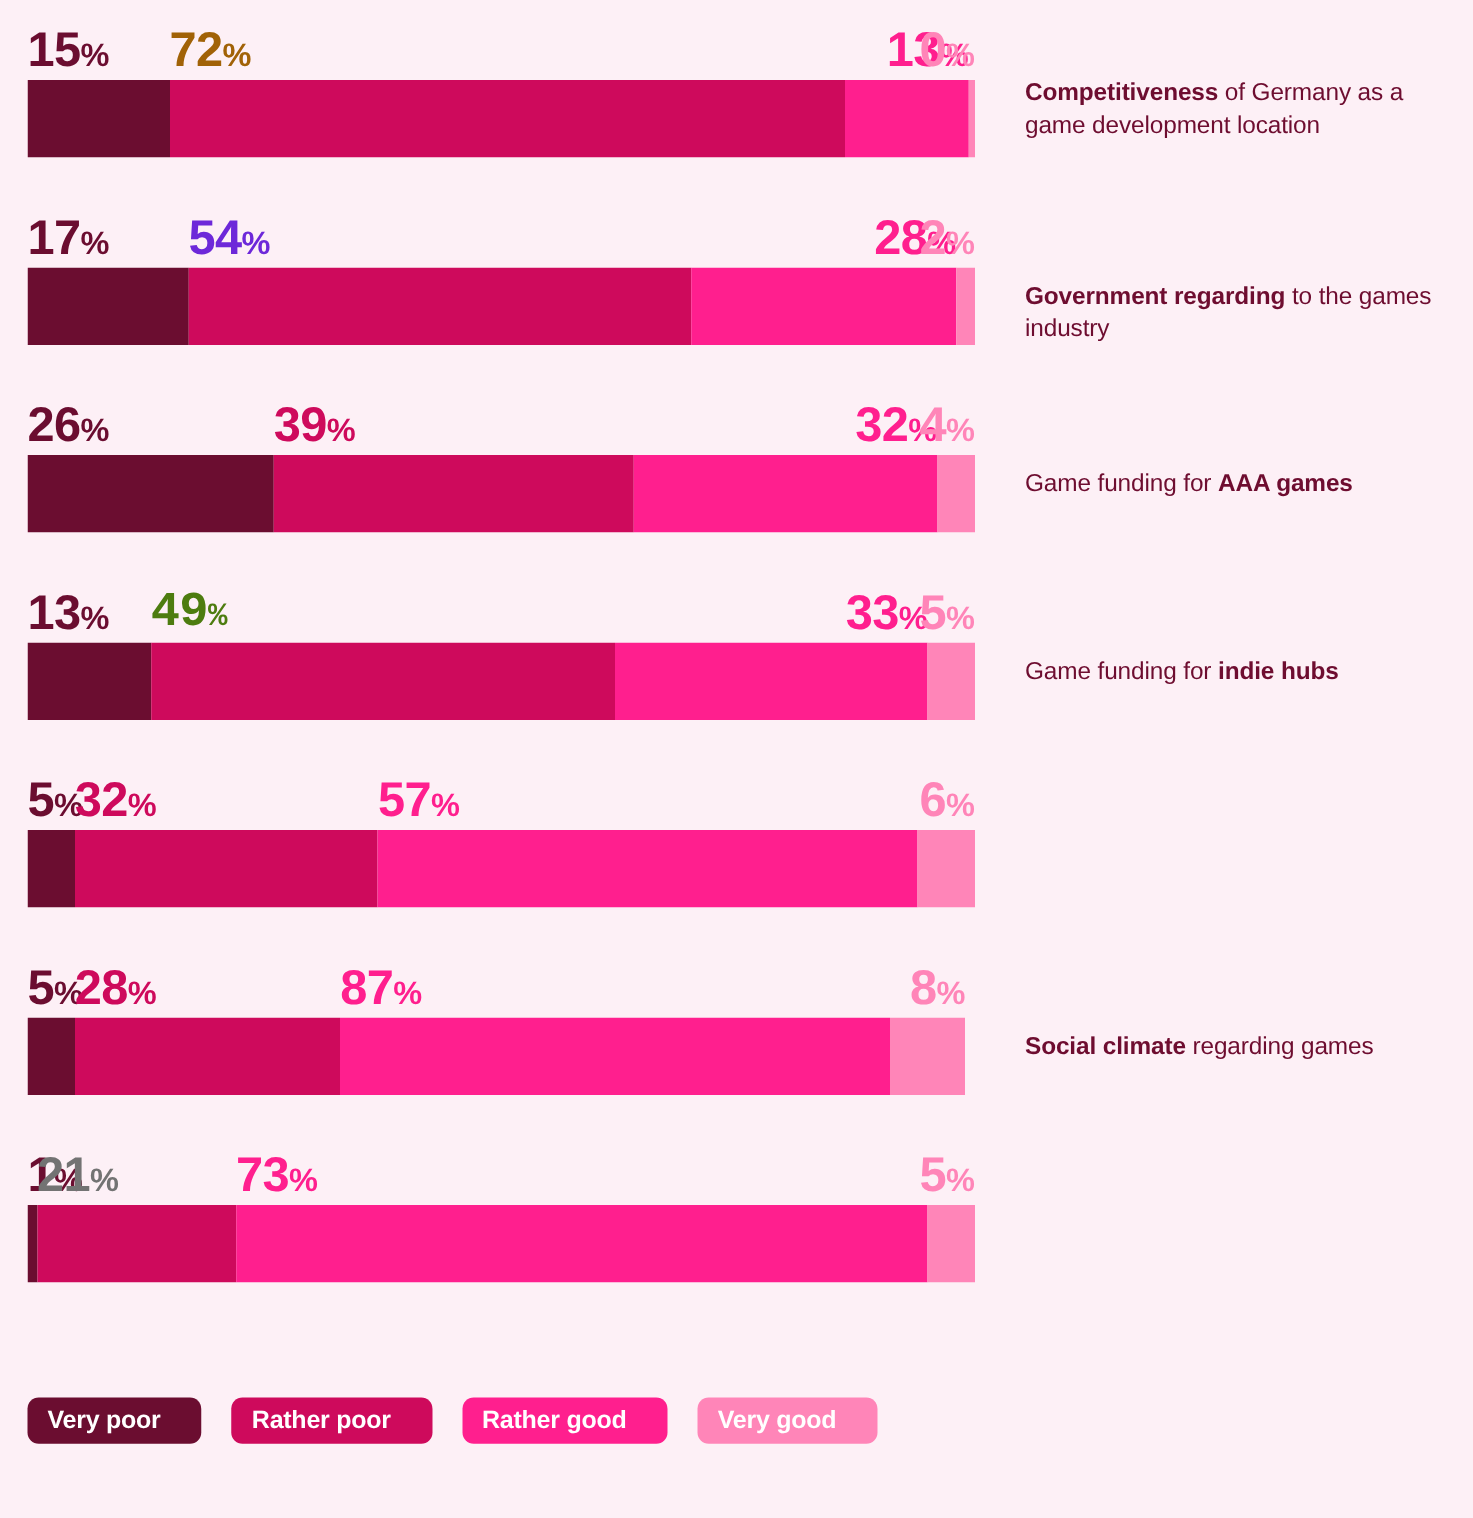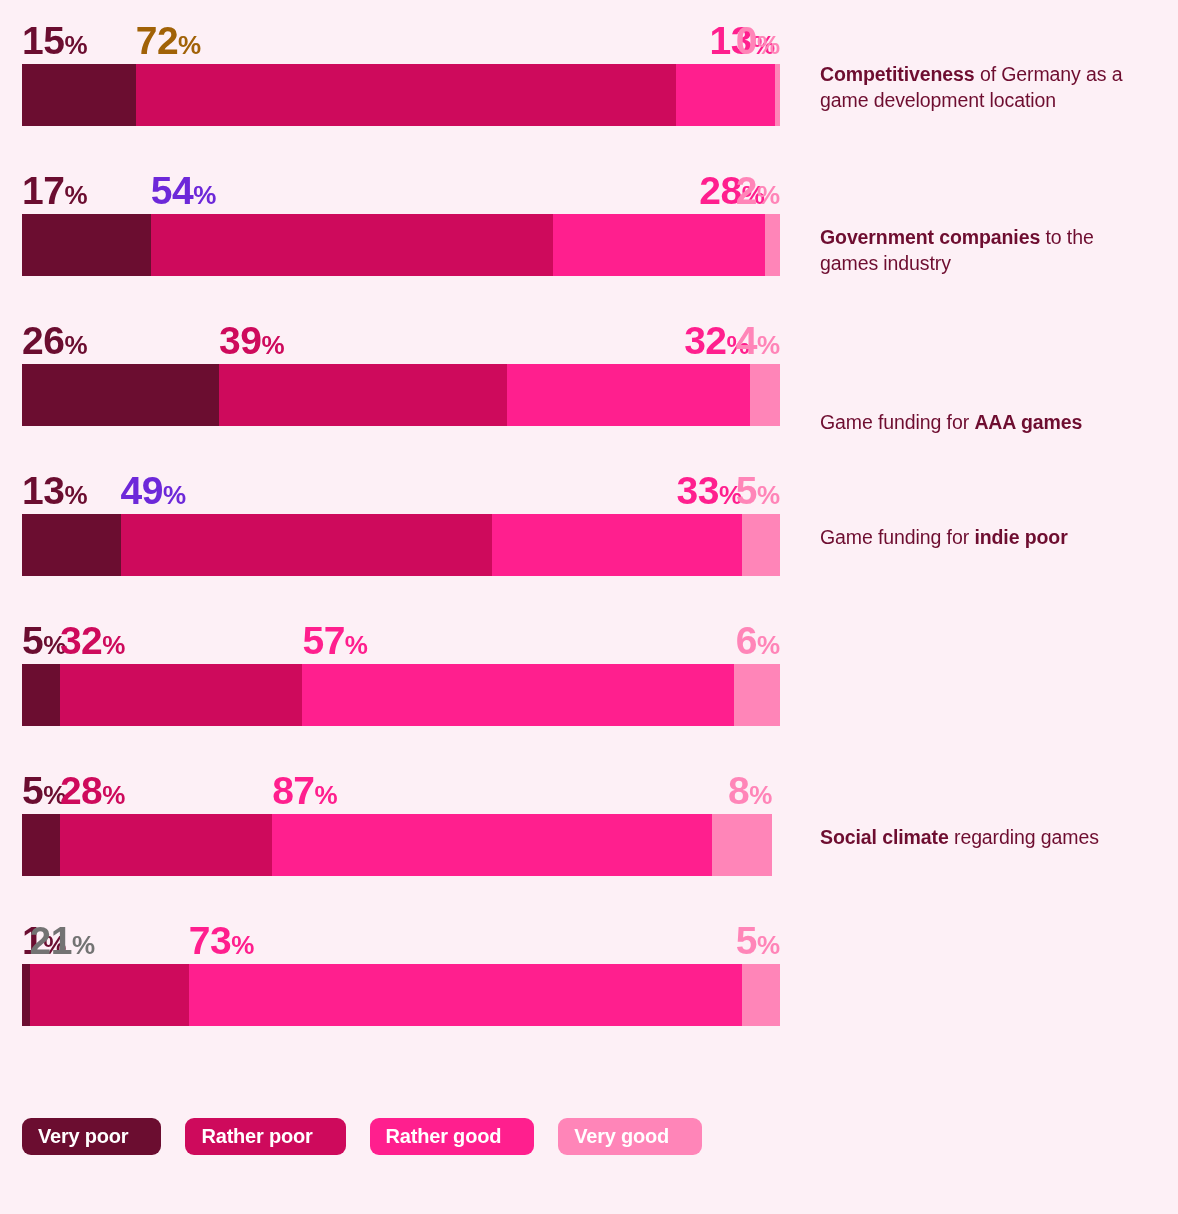--- a/index.html
+++ b/index.html
@@ -92,21 +92,21 @@
     line-height: 1.32;
     color: #6e0d30;
     font-weight: 400;
     letter-spacing: -0.1px;
   }
   .row-label b { font-weight: 800; }
 
   
   .chart-row:nth-child(1) .row-label { top: 62px; }
   .chart-row:nth-child(2) .row-label { top: 75px; }
-  .chart-row:nth-child(3) .row-label { top: 75px; margin-top: 35px; }
+  .chart-row:nth-child(3) .row-label { top: 75px; }
   .chart-row:nth-child(4) .row-label { top: 75px; }
   .chart-row:nth-child(5) .row-label { top: 75px; }
   .chart-row:nth-child(6) .row-label { top: 75px; }
   .chart-row:nth-child(7) .row-label { top: 62px; }
 
   .legend {
     position: absolute;
     left: 22px;
     top: 1118px;
     display: flex;
@@ -155,21 +155,21 @@
             <div class="pct-label align-right" style="color: rgb(255, 31, 142); right: 15.16px;"><span>28</span><span class="sym">%</span></div>
             <div class="pct-label align-right" style="color: rgb(255, 133, 184); right: 0px;"><span>2</span><span class="sym">%</span></div>
           </div>
           <div class="bar">
             <div class="seg" style="width: 128.86px; background: rgb(107, 13, 48);"></div>
             <div class="seg" style="width: 401.74px; background: rgb(206, 10, 92);"></div>
             <div class="seg" style="width: 212.24px; background: rgb(255, 31, 142);"></div>
             <div class="seg" style="width: 15.16px; background: rgb(255, 133, 184);"></div>
           </div>
         </div>
-        <div class="row-label"><b>Government companies</b><span> to the games industry</span></div>
+        <div class="row-label"><b>Government regarding</b><span> to the games industry</span></div>
       </div>
       <div class="chart-row">
         <div class="row-left">
           <div class="pct-layer">
             <div class="pct-label align-left" style="color: rgb(107, 13, 48); left: 0px;"><span>26</span><span class="sym">%</span></div>
             <div class="pct-label align-left" style="color: rgb(206, 10, 92); left: 197.08px;"><span>39</span><span class="sym">%</span></div>
             <div class="pct-label align-right" style="color: rgb(255, 31, 142); right: 30.32px;"><span>32</span><span class="sym">%</span></div>
             <div class="pct-label align-right" style="color: rgb(255, 133, 184); right: 0px;"><span>4</span><span class="sym">%</span></div>
           </div>
           <div class="bar">
@@ -178,32 +178,32 @@
             <div class="seg" style="width: 242.56px; background: rgb(255, 31, 142);"></div>
             <div class="seg" style="width: 30.32px; background: rgb(255, 133, 184);"></div>
           </div>
         </div>
         <div class="row-label"><span>Game funding for </span><b>AAA games</b></div>
       </div>
       <div class="chart-row">
         <div class="row-left">
           <div class="pct-layer">
             <div class="pct-label align-left" style="color: rgb(107, 13, 48); left: 0px;"><span>13</span><span class="sym">%</span></div>
-            <div class="pct-label align-left" style="color: #6d28d9; left: 98.54px;"><span>49</span><span class="sym">%</span></div>
+            <div class="pct-label align-left" style="color: #4d7c0f; left: 98.54px; font-family: Liberation Mono, monospace;"><span>49</span><span class="sym">%</span></div>
             <div class="pct-label align-right" style="color: rgb(255, 31, 142); right: 37.9px;"><span>33</span><span class="sym">%</span></div>
             <div class="pct-label align-right" style="color: rgb(255, 133, 184); right: 0px;"><span>5</span><span class="sym">%</span></div>
           </div>
           <div class="bar">
             <div class="seg" style="width: 98.54px; background: rgb(107, 13, 48);"></div>
             <div class="seg" style="width: 371.42px; background: rgb(206, 10, 92);"></div>
             <div class="seg" style="width: 250.14px; background: rgb(255, 31, 142);"></div>
             <div class="seg" style="width: 37.9px; background: rgb(255, 133, 184);"></div>
           </div>
         </div>
-        <div class="row-label"><span>Game funding for </span><b>indie poor</b></div>
+        <div class="row-label"><span>Game funding for </span><b>indie hubs</b></div>
       </div>
       <div class="chart-row">
         <div class="row-left">
           <div class="pct-layer">
             <div class="pct-label align-left" style="color: rgb(107, 13, 48); left: 0px;"><span>5</span><span class="sym">%</span></div>
             <div class="pct-label align-left" style="color: rgb(206, 10, 92); left: 37.9px;"><span>32</span><span class="sym">%</span></div>
             <div class="pct-label align-left" style="color: rgb(255, 31, 142); left: 280.46px;"><span>57</span><span class="sym">%</span></div>
             <div class="pct-label align-right" style="color: rgb(255, 133, 184); right: 0px;"><span>6</span><span class="sym">%</span></div>
           </div>
           <div class="bar">

